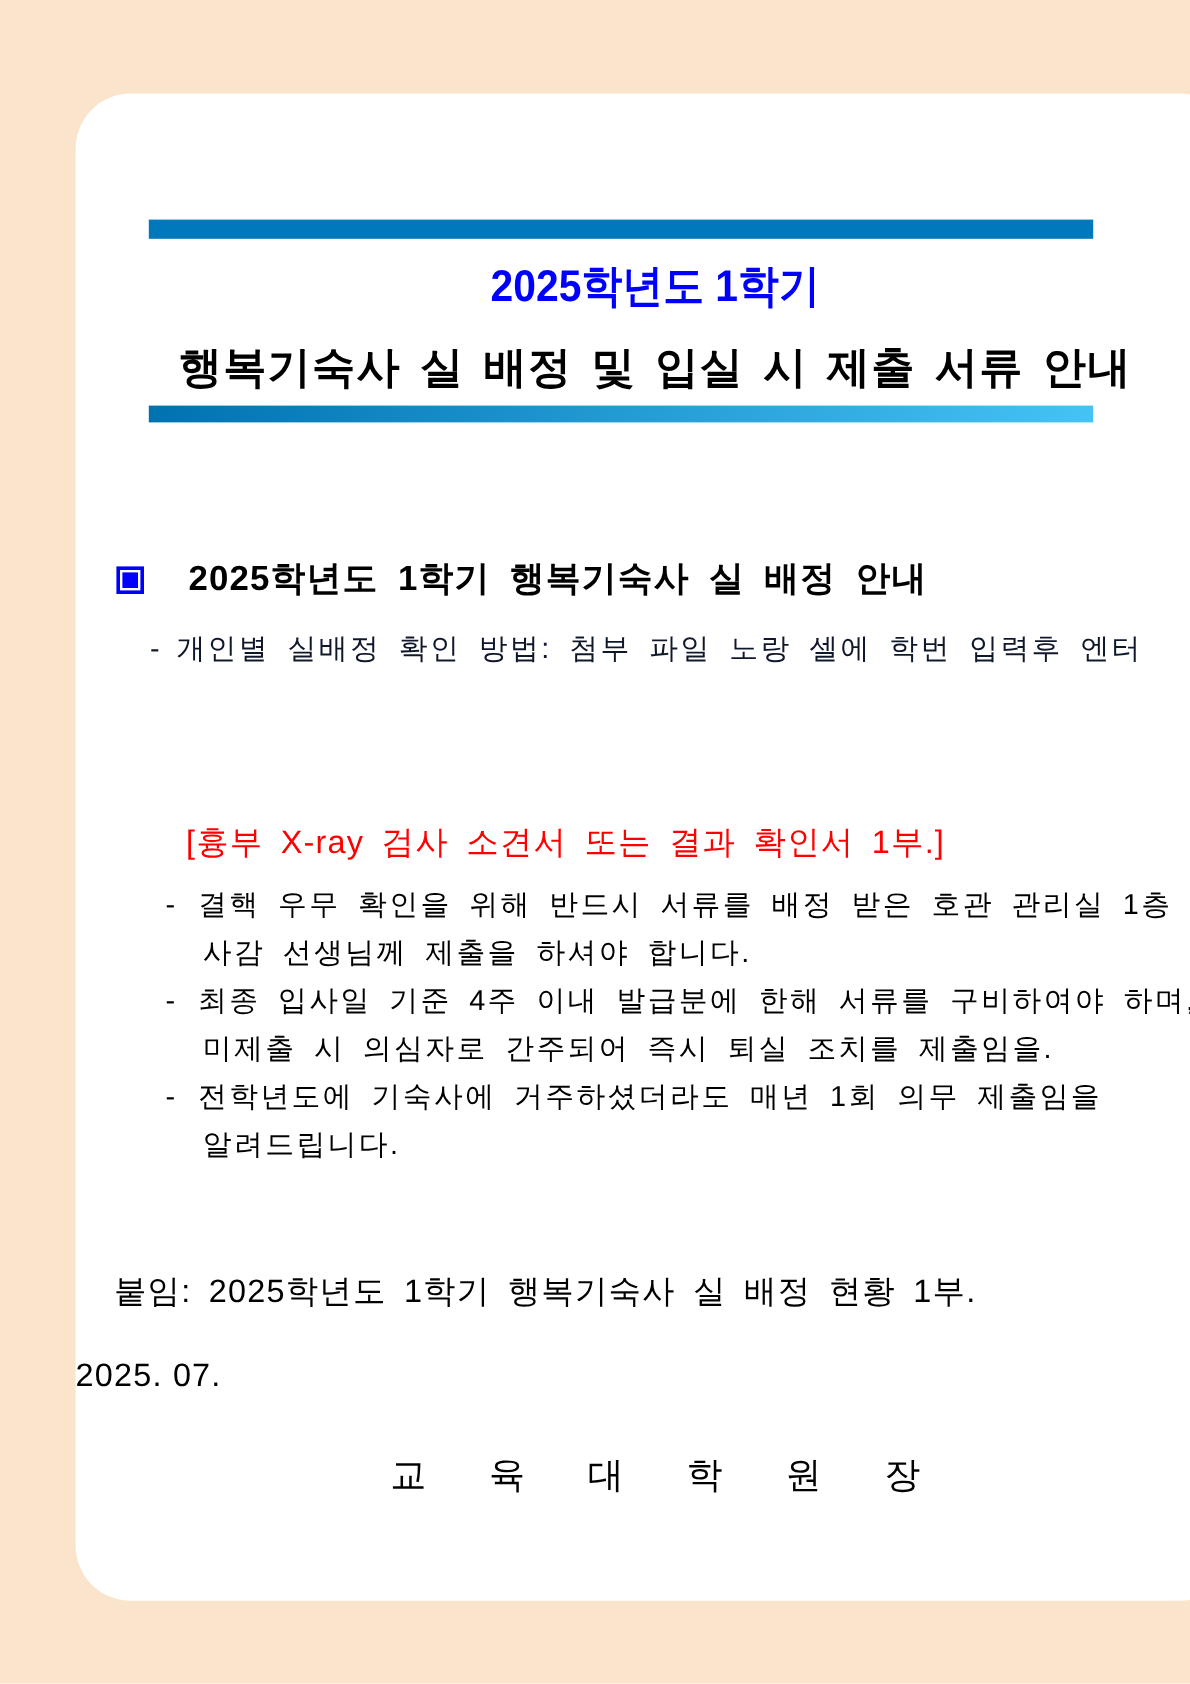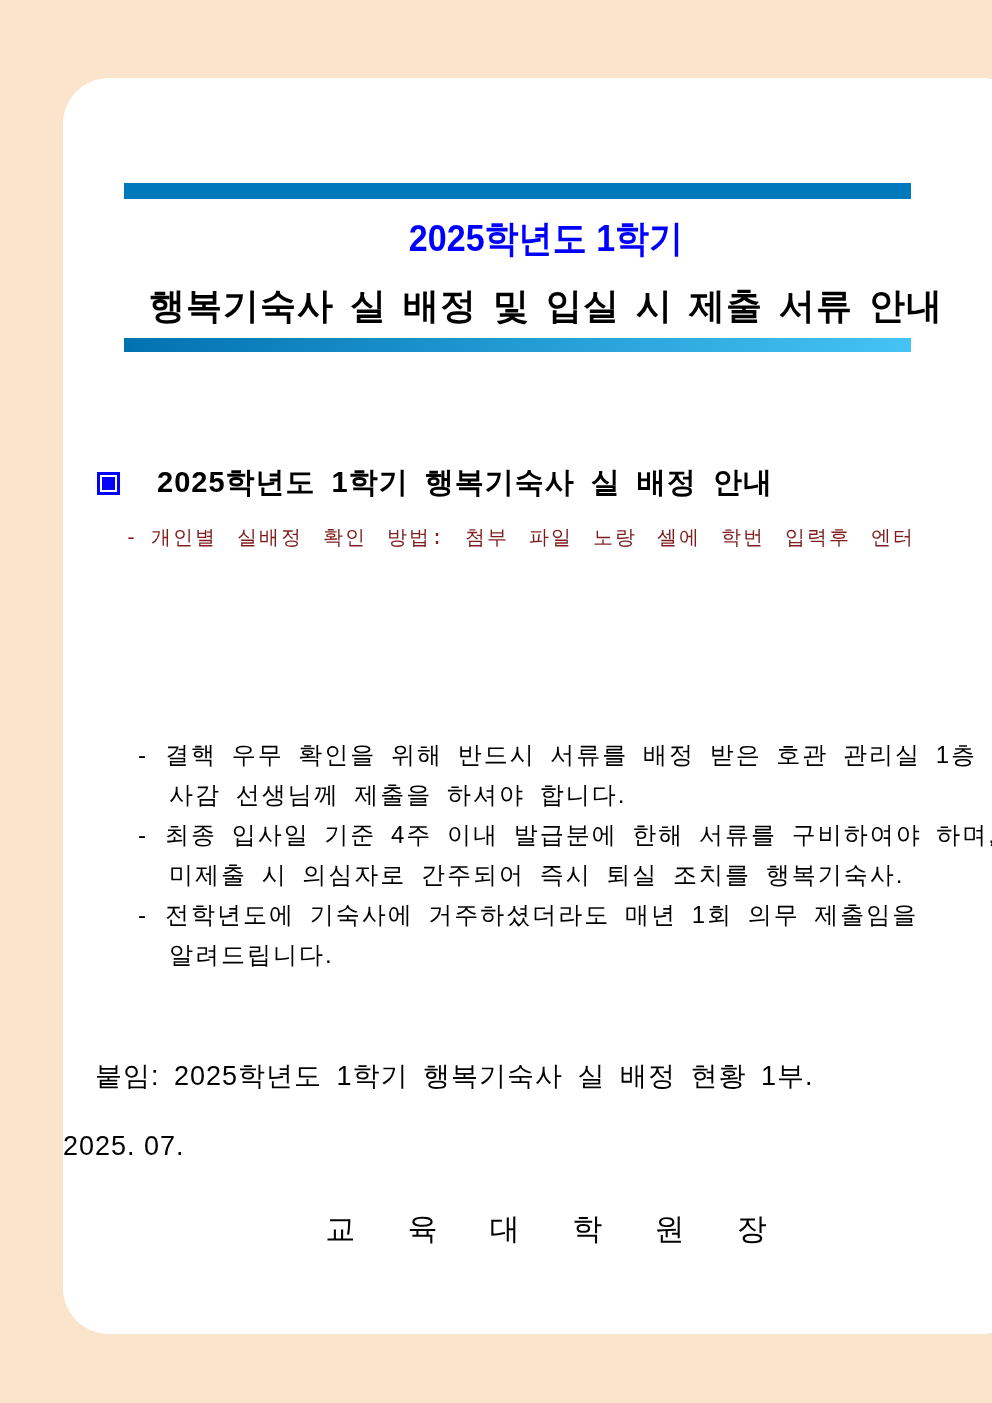--- a/index.html
+++ b/index.html
@@ -75,25 +75,24 @@
     font-size: 29px; font-weight: bold;
     color: #000000;
     letter-spacing: 1px;
     word-spacing: 7px;
     white-space: nowrap;
   }
 
   .sub-item {
     position: absolute;
     left: 62px; top: 446px;
-    font-size: 20px; color: #7f1d1d;
+    font-size: 24px; color: #0f172a;
     letter-spacing: 2px;
     word-spacing: 6px;
     white-space: nowrap;
-    font-family: Liberation Mono, monospace;
   }
   .sub-item .dash { margin-right: 12px; }
 
   .highlight-line {
     position: absolute;
     left: 92px; top: 606px;
     font-size: 27px;
     color: #FF0000;
     letter-spacing: 1px;
     word-spacing: 6px;
@@ -160,35 +159,36 @@
       <span class="inner"></span>
     </span>
     <span class="section-heading">2025학년도 1학기 행복기숙사 실 배정 안내</span>
   </div>
 
   <div class="sub-item">
     <span class="dash">-</span><span>개인별 실배정 확인 방법: 첨부 파일 노랑 셀에 학번 입력후 엔터</span>
   </div>
 
 
+  <div class="highlight-line">[흉부 X-ray 검사 소견서 또는 결과 확인서 1부.]</div>
 
   <div class="doc-list">
     <div class="line first">
       <span class="dash">-</span>
       <span>결핵 우무 확인을 위해 반드시 서류를 배정 받은 호관 관리실 1층</span>
     </div>
     <div class="line cont">
       <span>사감 선생님께 제출을 하셔야 합니다.</span>
     </div>
     <div class="line first">
       <span class="dash">-</span>
       <span>최종 입사일 기준 4주 이내 발급분에 한해 서류를 구비하여야 하며,</span>
     </div>
     <div class="line cont">
-      <span>미제출 시 의심자로 간주되어 즉시 퇴실 조치를 행복기숙사.</span>
+      <span>미제출 시 의심자로 간주되어 즉시 퇴실 조치를 제출임을.</span>
     </div>
     <div class="line first">
       <span class="dash">-</span>
       <span>전학년도에 기숙사에 거주하셨더라도 매년 1회 의무 제출임을</span>
     </div>
     <div class="line cont">
       <span>알려드립니다.</span>
     </div>
   </div>
 

